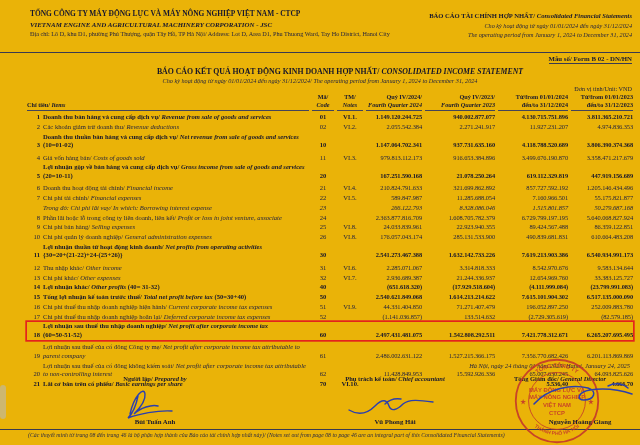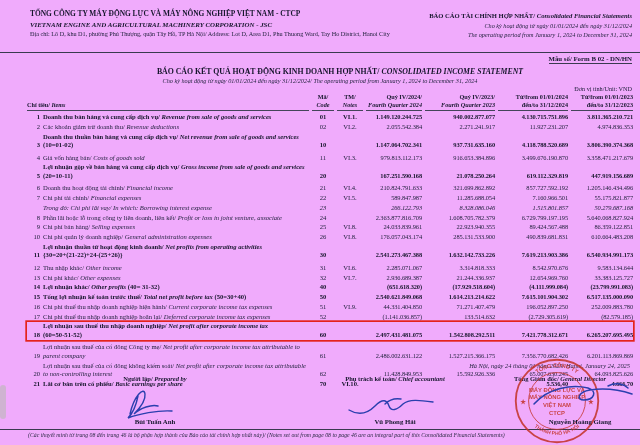--- a/index.html
+++ b/index.html
@@ -1,16 +1,16 @@
 <!DOCTYPE html>
 <html><head>
 <meta charset="utf-8">
 <style>
   html,body{margin:0;padding:0;background:#e8e8e8;}
-  .page{position:relative;width:640px;height:445px;background:#f0abfc;overflow:hidden;
+  .page{position:relative;width:640px;height:445px;background:#eab308;overflow:hidden;
         font-family:"Liberation Serif","DejaVu Serif",serif;color:#23233f;}
   
   .company{position:absolute;top:9px;left:30px;line-height:1.45;}
   .co-vi{font-weight:bold;font-size:7.4px;color:#17172e;}
   .co-en{font-weight:bold;font-style:italic;font-size:6.9px;color:#17172e;}
   .co-addr{font-size:6.2px;}
   .rpt{position:absolute;top:11px;right:8px;text-align:right;line-height:1.5;}
   .rpt-t{font-weight:bold;font-size:6.6px;color:#17172e;}
   .rpt-t .en{font-style:italic;}
   .rpt-i{font-style:italic;font-size:6.2px;}

